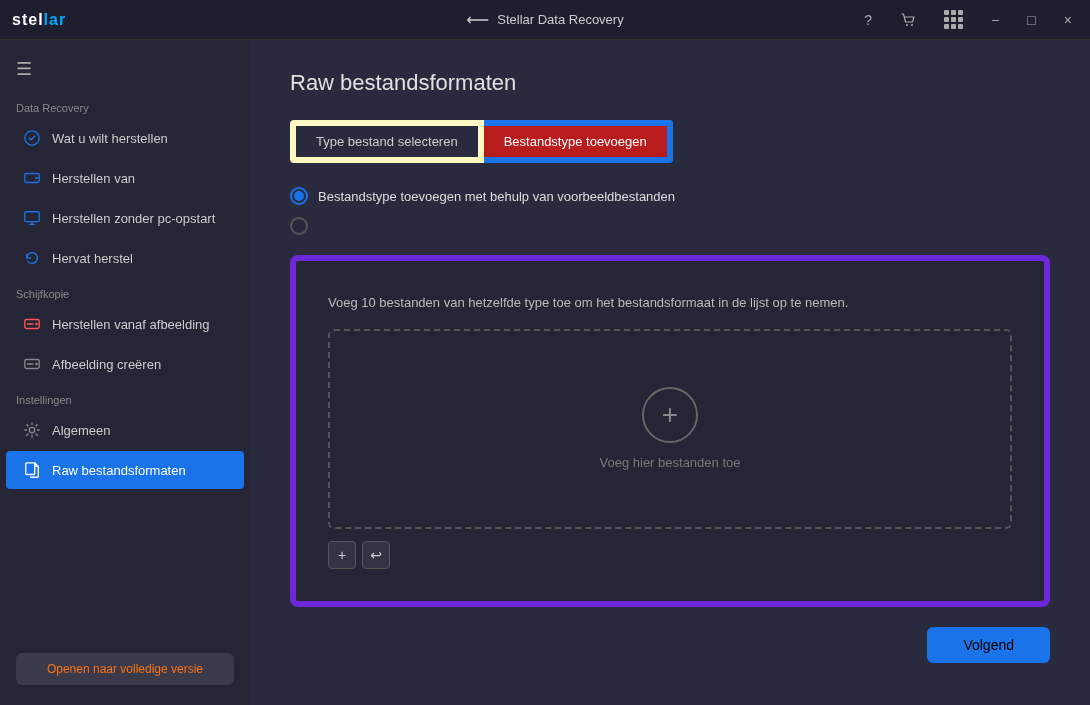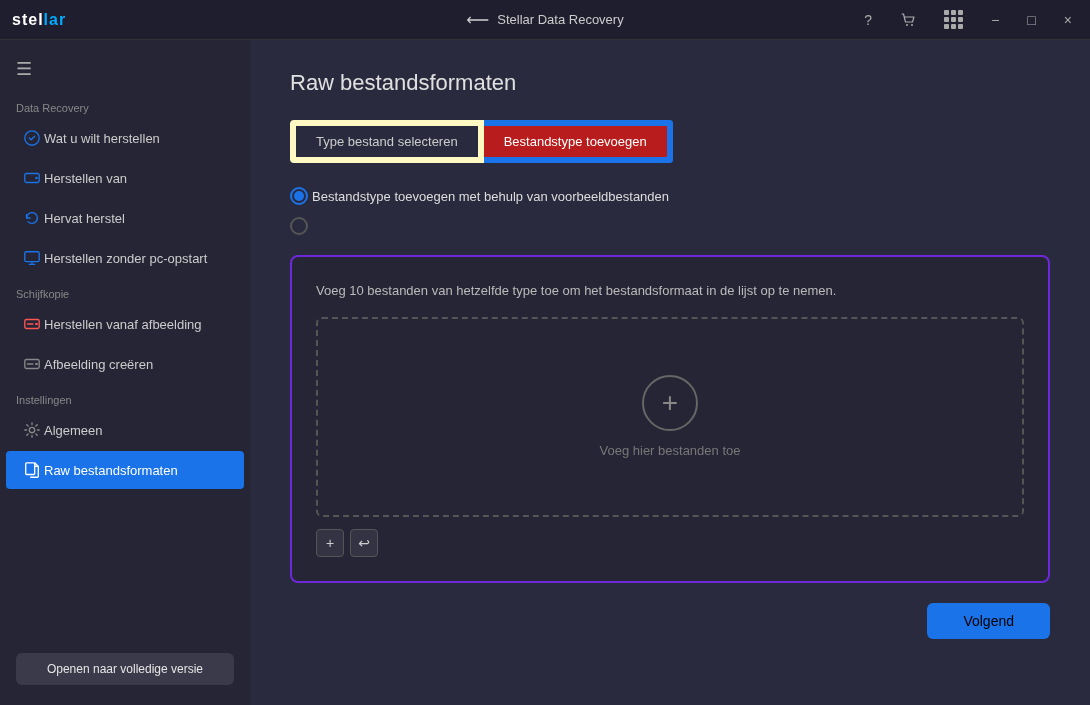--- a/index.html
+++ b/index.html
@@ -91,21 +91,21 @@
     }
     .sidebar-section-label {
       color: #888;
       font-size: 11px;
       padding: 10px 16px 4px;
       text-transform: none;
     }
     .sidebar-item {
       display: flex;
       align-items: center;
-      gap: 2px;
+      gap: 10px;
       padding: 9px 16px;
       color: #ccc;
       font-size: 13px;
       cursor: pointer;
       border-radius: 4px;
       margin: 1px 6px;
     }
     .sidebar-item.active {
       background: #1a73e8;
       color: #fff;
@@ -120,21 +120,21 @@
     }
     .sidebar-icon svg {
       width: 18px;
       height: 18px;
     }
     .sidebar-spacer { flex: 1; }
     .open-full-btn {
       margin: 10px 16px;
       padding: 9px 12px;
       background: #3a3a4a;
-      color: #e5e5e5;
+      color: #f97316;
       border: none;
       border-radius: 6px;
       font-size: 12px;
       cursor: pointer;
       text-align: center;
     }
 
     
     .main-content {
       flex: 1;
@@ -178,21 +178,21 @@
     
     .radio-group {
       display: flex;
       flex-direction: column;
       gap: 12px;
       margin-bottom: 20px;
     }
     .radio-option {
       display: flex;
       align-items: center;
-      gap: 4px;
+      gap: 10px;
       color: #ddd;
       font-size: 13px;
       cursor: pointer;
     }
     .radio-circle {
       width: 18px;
       height: 18px;
       border-radius: 50%;
       border: 2px solid #555;
       display: flex;
@@ -206,23 +206,23 @@
     .radio-circle.selected::after {
       content: '';
       width: 10px;
       height: 10px;
       border-radius: 50%;
       background: #1a73e8;
     }
 
     
     .dropzone-container {
-      border: 2px solid #6d28d9;
+      border: 6px solid #6d28d9;
       border-radius: 8px;
-      padding: 24px;
+      padding: 32px;
       background: #252535;
     }
     .dropzone-hint {
       color: #bbb;
       font-size: 13px;
       margin-bottom: 16px;
       line-height: 1.5;
     }
     .dropzone-area {
       border: 2px dashed #555;
@@ -361,35 +361,35 @@
           <rect x="2" y="5" width="16" height="10" rx="2" stroke="#1a73e8" stroke-width="1.5"></rect>
           <circle cx="15" cy="10" r="1.5" fill="#1a73e8"></circle>
         </svg>
       </div>
       <span>Herstellen van</span>
     </div>
 
     <div class="sidebar-item">
       <div class="sidebar-icon">
         <svg viewBox="0 0 20 20" fill="none" xmlns="http://www.w3.org/2000/svg">
+          <rect x="2" y="3" width="16" height="11" rx="1.5" stroke="#1a73e8" stroke-width="1.5"></rect>
+          <path d="M7 17h6M10 14v3" stroke="#1a73e8" stroke-width="1.5" stroke-linecap="round"></path>
+        </svg>
+      </div>
+      <span>Herstellen zonder pc-opstart</span>
+    </div>
+
+    <div class="sidebar-item">
+      <div class="sidebar-icon">
+        <svg viewBox="0 0 20 20" fill="none" xmlns="http://www.w3.org/2000/svg">
           <path d="M4 10a6 6 0 1 1 1.5 4" stroke="#1a73e8" stroke-width="1.5" stroke-linecap="round"></path>
           <path d="M4 6v4h4" stroke="#1a73e8" stroke-width="1.5" stroke-linecap="round" stroke-linejoin="round"></path>
         </svg>
       </div>
       <span>Hervat herstel</span>
-    </div>
-
-    <div class="sidebar-item">
-      <div class="sidebar-icon">
-        <svg viewBox="0 0 20 20" fill="none" xmlns="http://www.w3.org/2000/svg">
-          <rect x="2" y="3" width="16" height="11" rx="1.5" stroke="#1a73e8" stroke-width="1.5"></rect>
-          <path d="M7 17h6M10 14v3" stroke="#1a73e8" stroke-width="1.5" stroke-linecap="round"></path>
-        </svg>
-      </div>
-      <span>Herstellen zonder pc-opstart</span>
     </div>
 
     <div class="sidebar-section-label">Schijfkopie</div>
 
     <div class="sidebar-item">
       <div class="sidebar-icon">
         <svg viewBox="0 0 20 20" fill="none" xmlns="http://www.w3.org/2000/svg">
           <rect x="2" y="5" width="16" height="10" rx="2" stroke="#ff5555" stroke-width="1.5"></rect>
           <circle cx="15" cy="10" r="1.5" fill="#ff5555"></circle>
           <path d="M5 10h6" stroke="#ff5555" stroke-width="1.5" stroke-linecap="round"></path>

